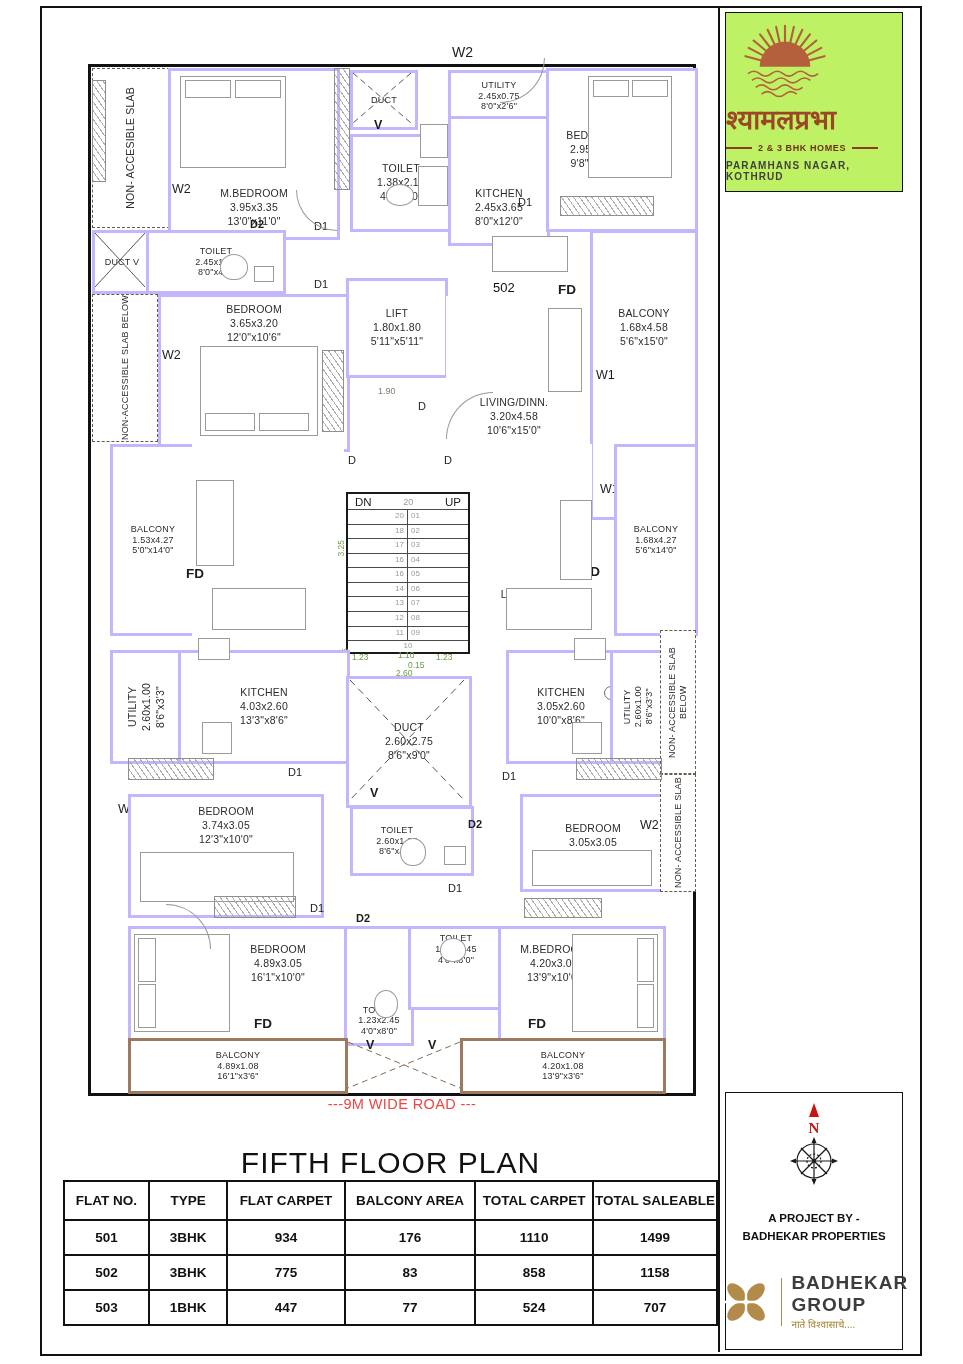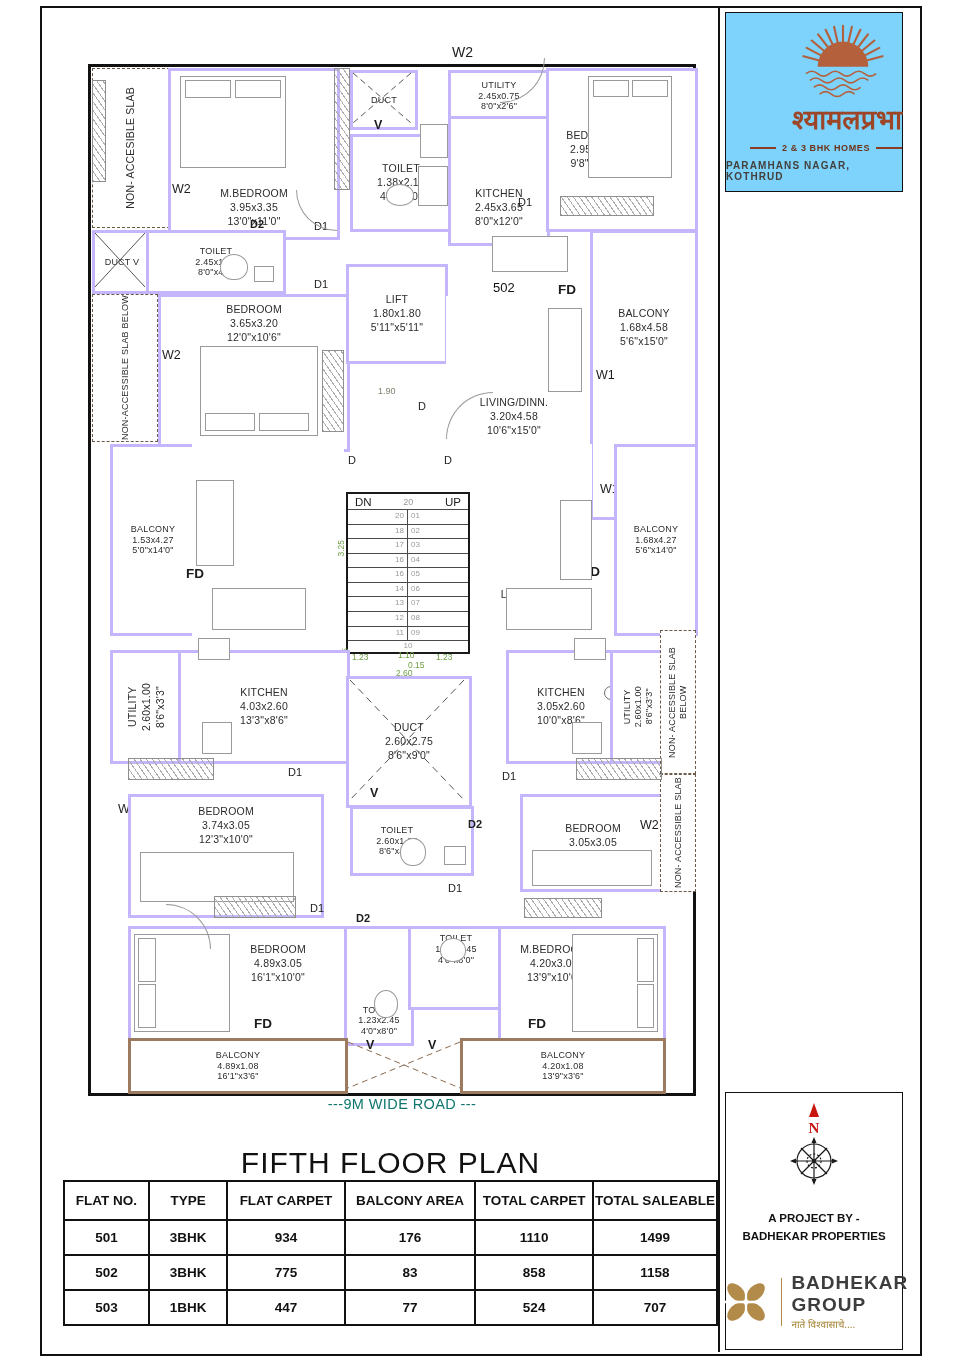--- a/index.html
+++ b/index.html
@@ -39,34 +39,34 @@
   
   .stairs{position:absolute;border:2px solid #1a1a1a;background:#fff;display:flex;flex-direction:column}
   .st-head{display:flex;justify-content:space-between;align-items:center;padding:2px 7px 1px;font-size:11.5px;color:#1c1c1c}
   .st-cnt{color:#9a9a9a;font-size:9px}
   .st-rows{flex:1;display:flex;flex-direction:column}
   .stair-row{flex:1;display:flex;border-top:1px solid #4a4a4a;font-size:8px;color:#9a9a9a;line-height:1.5}
   .stair-row .l{width:50%;text-align:right;padding-right:3px;border-right:1.5px solid #4a4a4a;box-sizing:border-box}
   .stair-row .r{width:50%;padding-left:3px;box-sizing:border-box}
   .st-bottom{border-top:1px solid #4a4a4a;font-size:8px;color:#9a9a9a;text-align:center;padding:0 0 2px}
   
-  .road{position:absolute;font-size:14.5px;color:#0f766e;letter-spacing:.4px;text-align:center}
+  .road{position:absolute;font-size:14.5px;color:#ef4444;letter-spacing:.4px;text-align:center}
   .main-title{position:absolute;text-align:center}
   .main-title span{display:inline-block;font-size:30px;letter-spacing:1px;color:#111;
                    border-bottom:2px solid #111;padding:0 10px 3px}
   
   .rera{position:absolute;border-collapse:collapse;table-layout:fixed;background:#fff}
   .rera th,.rera td{border:2px solid #111;text-align:center;color:#111;font-weight:700;
                     font-family:"Liberation Sans",sans-serif}
   .rera .ttl{font-size:16px;padding:9px 0}
   .rera thead th{font-size:13.5px;padding:11px 0}
   .rera td{font-size:13.5px;padding:9px 2px}
   
   .logo-box{position:absolute;border:1.5px solid #111;display:flex;flex-direction:column;
-            align-items:flex-end;justify-content:center;background:#7dd3fc}
+            align-items:flex-start;justify-content:center;background:#bef264}
   .brand-name{font-size:27px;font-weight:700;color:#9c4527;margin-top:2px}
   .brand-tag{display:flex;align-items:center;gap:6px;margin-top:6px}
   .brand-tag .dash{width:26px;height:2px;background:#8a3d20}
   .brand-tag .txt{font-size:9px;font-weight:700;color:#6e3118;letter-spacing:.6px}
   .brand-loc{font-size:10px;font-weight:700;color:#44403c;letter-spacing:1.1px;margin-top:7px}
   .proj-box{position:absolute;border:1.5px solid #111;background:#fff;display:flex;flex-direction:column;align-items:center}
   .proj-by{font-size:11.5px;font-weight:700;color:#111;line-height:1.6;text-align:center}
   .bgroup{display:flex;align-items:center;gap:9px;margin-top:26px}
   .bg-div{width:1.5px;height:48px;background:#b28b4a}
   .bg-name{font-size:19px;font-weight:700;color:#3d3d3d;letter-spacing:1px;line-height:1.15}
@@ -167,21 +167,21 @@
 
   <div class="room lt" style="left:158px;top:294px;width:186px;height:146px;padding-top:6px">
     <div class="rl">
       <div>BEDROOM</div>
       <div>3.65x3.20</div>
       <div>12'0"x10'6"</div>
     </div>
   </div>
   <div class="mark" style="left:162px;top:348px">W2</div>
 
-  <div class="room" style="left:346px;top:264px;width:96px;height:94px;border-width:3px">
+  <div class="room" style="left:346px;top:278px;width:96px;height:94px;border-width:3px">
     <div class="rl">
       <div>LIFT</div>
       <div>1.80x1.80</div>
       <div>5'11"x5'11"</div>
     </div>
   </div>
   <div class="yd" style="left:378px;top:386px">1.90</div>
   <div class="mark dm" style="left:418px;top:400px">D</div>
 
   <div class="unit" style="left:482px;top:280px">

